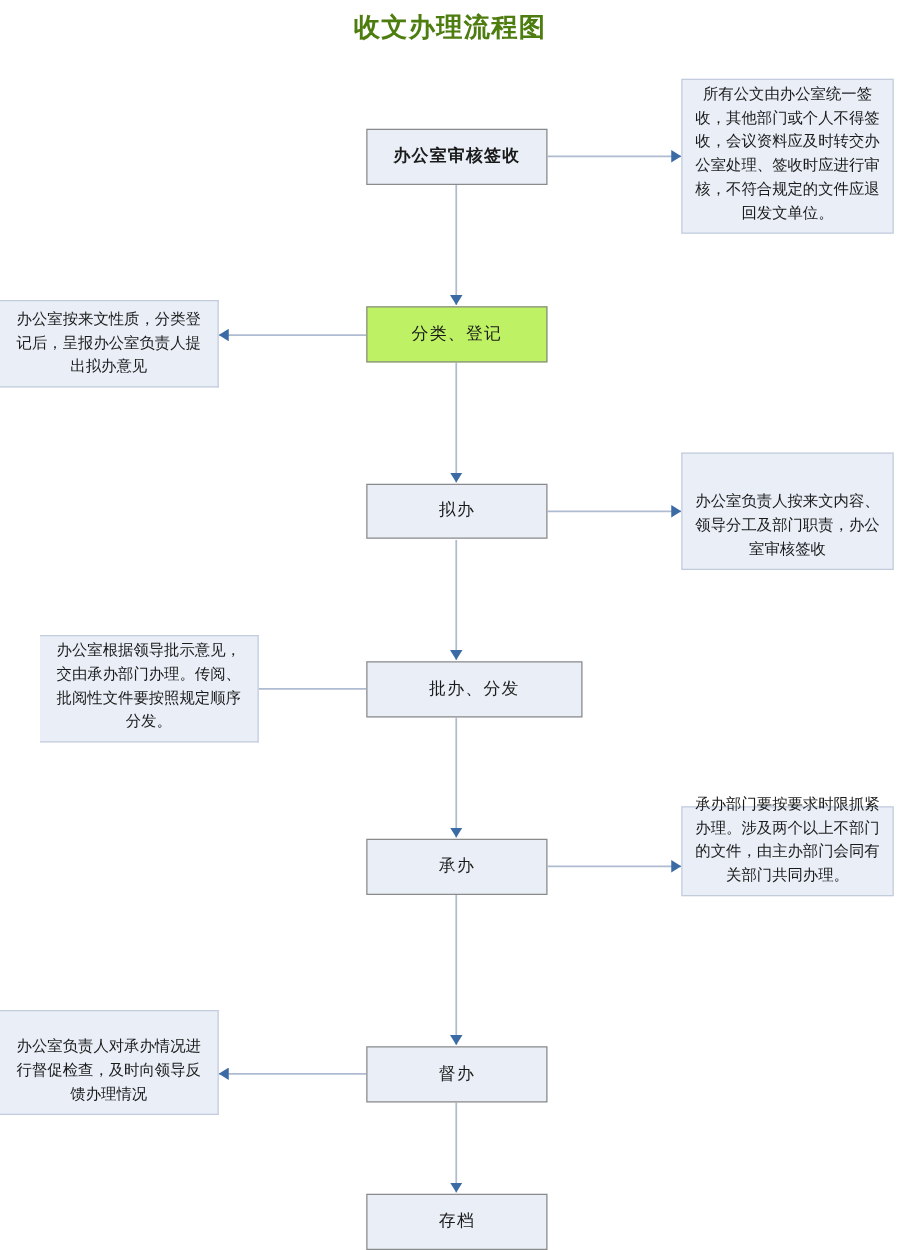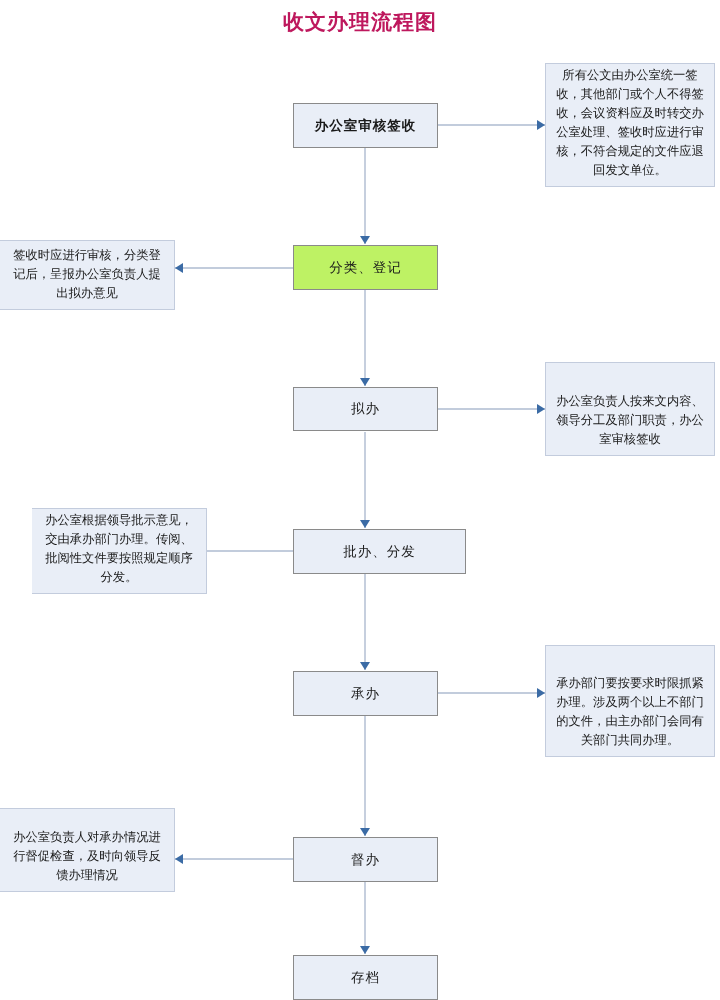--- a/index.html
+++ b/index.html
@@ -22,21 +22,21 @@
   }
   .title {
     position: absolute;
     left: 0;
     top: 8px;
     width: 720px;
     text-align: center;
     font-family: "DejaVu Serif", "Liberation Serif", serif;
     font-size: 21px;
     font-weight: 600;
-    color: #be185d;
+    color: #4d7c0f;
     letter-spacing: 1px;
   }
   .node {
     position: absolute;
     box-sizing: border-box;
     background: #e9eef7;
     border: 1px solid #8a8a8a;
     display: flex;
     align-items: center;
     justify-content: center;
@@ -130,29 +130,29 @@
       </div>
       <div class="node" style="left: 293px; top: 955px; width: 145px; height: 45px; background: rgb(233, 238, 247); border-color: rgb(138, 138, 138);">
         <span>存档</span>
       </div>
     </div>
   <div id="notes-layer">
       <div class="note" style="left: 545px; top: 63px; width: 170px; height: 124px; background: rgb(233, 238, 247); border-color: rgb(195, 204, 221);">
         <span>所有公文由办公室统一签收，其他部门或个人不得签收，会议资料应及时转交办公室处理、签收时应进行审核，不符合规定的文件应退回发文单位。</span>
       </div>
       <div class="note note-left" style="left: 0px; top: 240px; width: 175px; height: 70px; background: rgb(233, 238, 247); border-color: rgb(195, 204, 221);">
-        <span>签收时应进行审核，分类登记后，呈报办公室负责人提出拟办意见</span>
+        <span>办公室按来文性质，分类登记后，呈报办公室负责人提出拟办意见</span>
       </div>
       <div class="note" style="left: 545px; top: 362px; width: 170px; height: 94px; background: rgb(233, 238, 247); border-color: rgb(195, 204, 221);">
         <span>办公室负责人按来文内容、领导分工及部门职责，办公室审核签收</span>
       </div>
       <div class="note note-left" style="left: 0px; top: 508px; width: 175px; height: 86px; background: rgb(233, 238, 247); border-color: rgb(195, 204, 221); margin-left: 32px;">
         <span>办公室根据领导批示意见，交由承办部门办理。传阅、批阅性文件要按照规定顺序分发。</span>
       </div>
-      <div class="note" style="left: 545px; top: 645px; width: 170px; height: 112px; background: rgb(233, 238, 247); border-color: rgb(195, 204, 221);">
+      <div class="note" style="left: 545px; top: 645px; width: 170px; height: 72px; background: rgb(233, 238, 247); border-color: rgb(195, 204, 221);">
         <span>承办部门要按要求时限抓紧办理。涉及两个以上不部门的文件，由主办部门会同有关部门共同办理。</span>
       </div>
       <div class="note note-left" style="left: 0px; top: 808px; width: 175px; height: 84px; background: rgb(233, 238, 247); border-color: rgb(195, 204, 221);">
         <span>办公室负责人对承办情况进行督促检查，及时向领导反馈办理情况</span>
       </div>
     </div>
 
 </div>
 
 </body></html>

